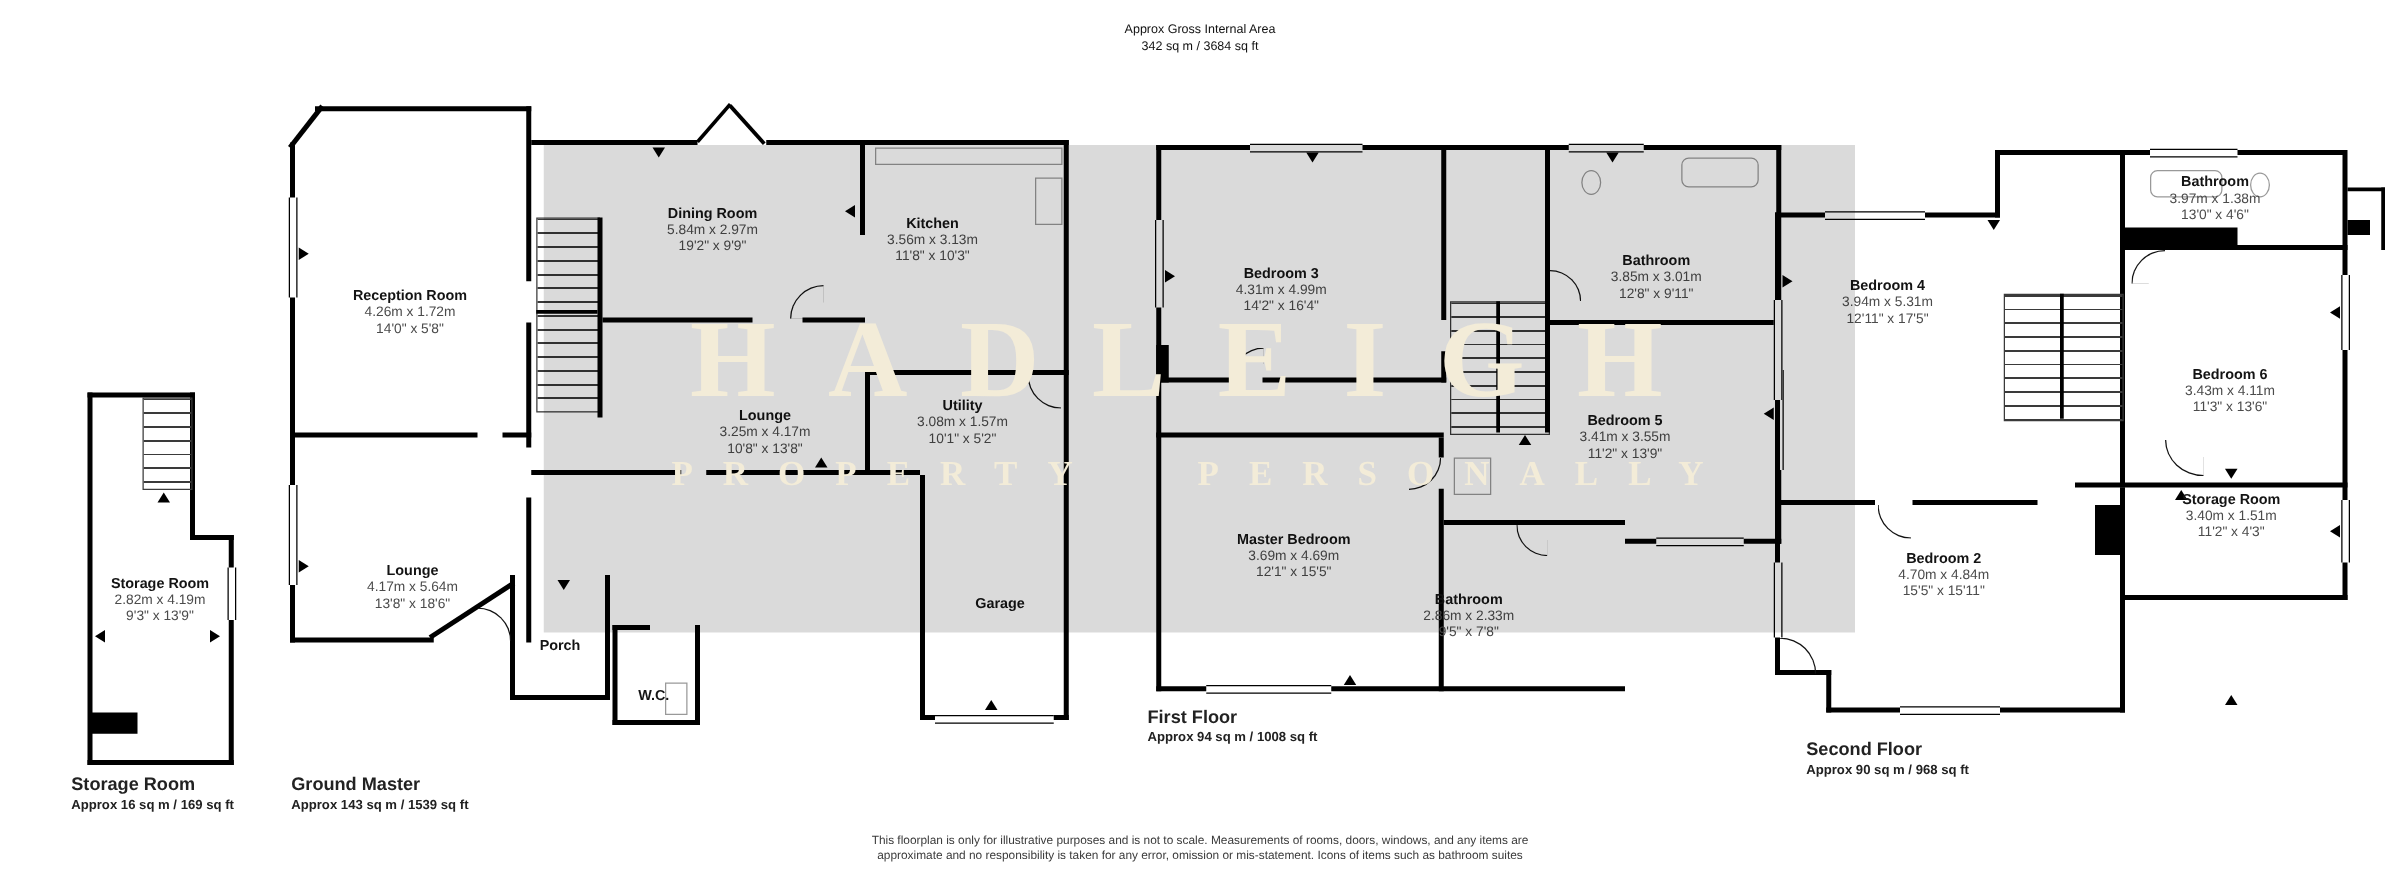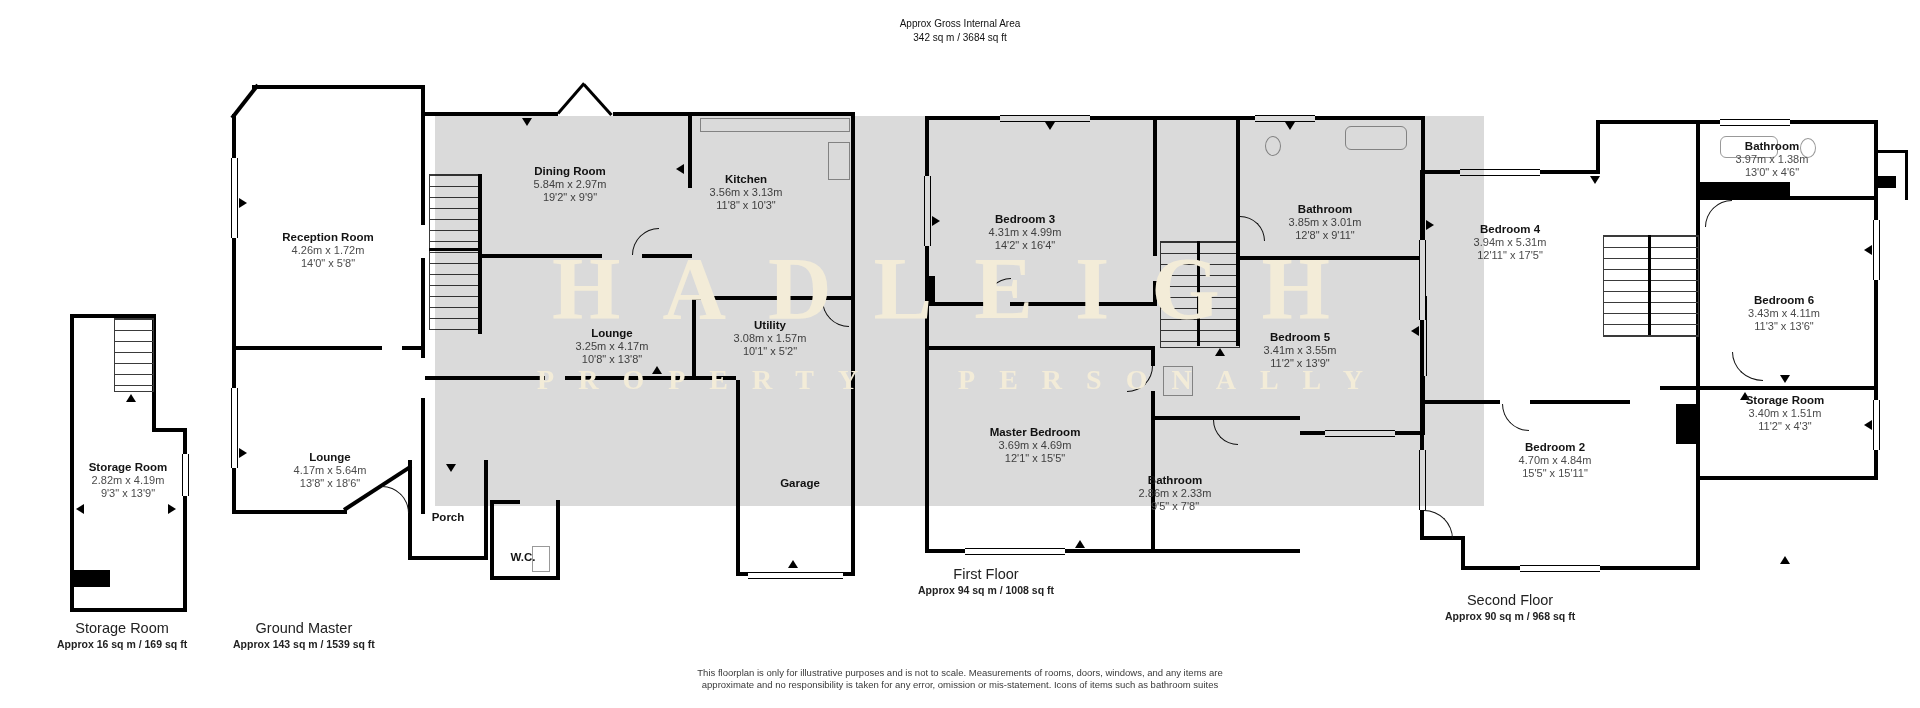--- a/index.html
+++ b/index.html
@@ -15,21 +15,21 @@
   .fixture{position:absolute;border:1px solid #999;background:transparent;}
   .arc{position:absolute;background:transparent;}
   .tu{position:absolute;width:0;height:0;border-left:5px solid transparent;border-right:5px solid transparent;border-bottom:8px solid #000;}
   .td{position:absolute;width:0;height:0;border-left:5px solid transparent;border-right:5px solid transparent;border-top:8px solid #000;}
   .tl{position:absolute;width:0;height:0;border-top:5px solid transparent;border-bottom:5px solid transparent;border-right:8px solid #000;}
   .tr{position:absolute;width:0;height:0;border-top:5px solid transparent;border-bottom:5px solid transparent;border-left:8px solid #000;}
   .rlabel{position:absolute;transform:translateX(-50%);text-align:center;white-space:nowrap;z-index:3;}
   .rn{font-size:11.5px;font-weight:700;color:#141414;line-height:14px;}
   .rd{font-size:11px;font-weight:400;color:#4b4b4b;line-height:13px;}
   .flabel{position:absolute;text-align:left;white-space:nowrap;}
-  .ft{font-size:14.5px;font-weight:400;color:#222;line-height:17px;text-align:center;}
+  .ft{font-size:14.5px;font-weight:700;color:#222;line-height:17px;}
   .fa{font-size:10.5px;font-weight:700;color:#222;line-height:14px;}
   .hdr{position:absolute;left:960px;top:17px;transform:translateX(-50%);text-align:center;white-space:nowrap;}
   .hdr div{font-size:10px;font-weight:400;color:#111;line-height:13.5px;}
   #band{position:absolute;left:435px;top:116px;width:1049px;height:390px;z-index:5;pointer-events:none;}
   #wm1{position:absolute;left:962px;top:238px;transform:translateX(-50%);z-index:6;
        font-family:"Liberation Serif",serif;font-weight:700;font-size:88px;letter-spacing:42px;
        white-space:nowrap;pointer-events:none;}
   #wm2{position:absolute;left:962px;top:364px;transform:translateX(-50%);z-index:6;
        font-family:Liberation Serif, serif;font-weight:700;font-size:28px;letter-spacing:24px;word-spacing:46px;
        white-space:nowrap;pointer-events:none;}

